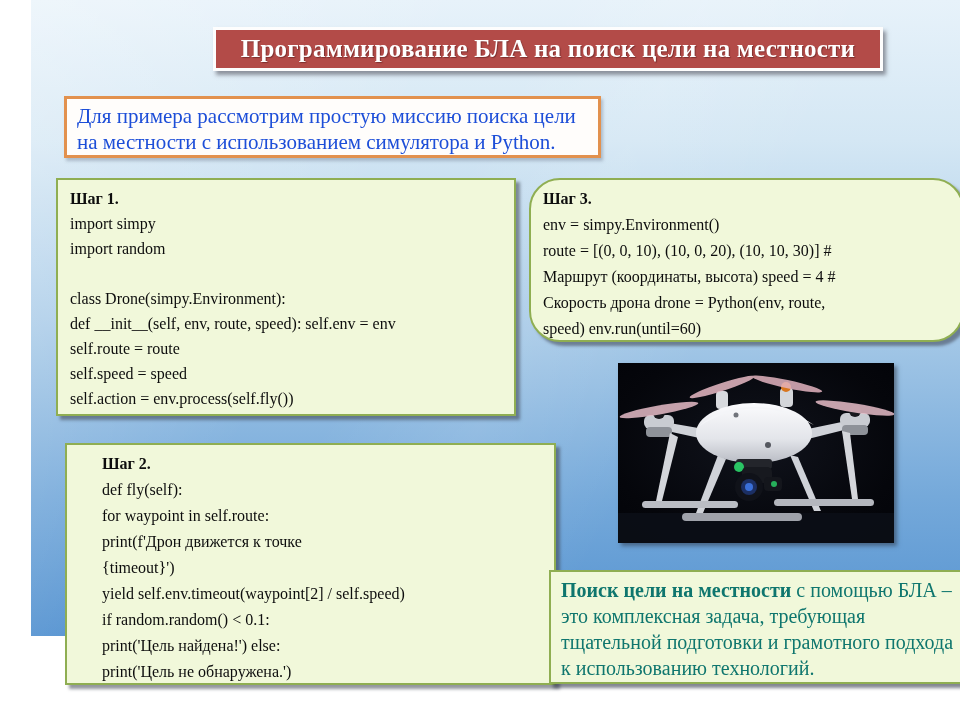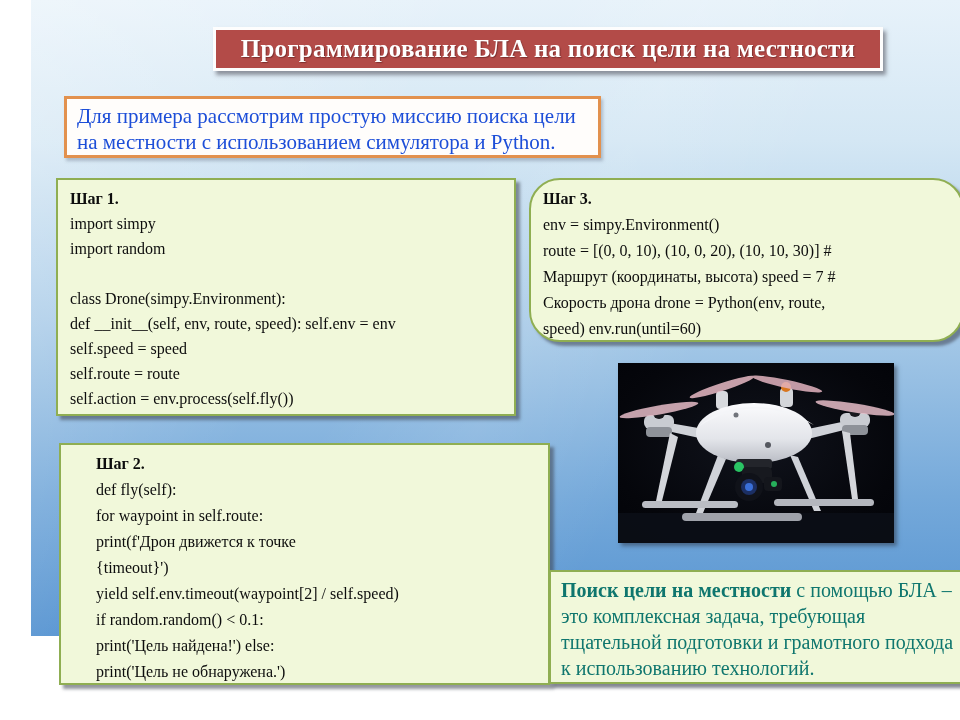--- a/index.html
+++ b/index.html
@@ -37,21 +37,21 @@
     position:absolute;
     background:#f1f8da;border:2px solid #8fae52;
     box-shadow:4px 4px 3px rgba(60,65,80,0.55);
     padding:6px 12px;color:#0d0d0d;
     font-size:16px;line-height:25px;
   }
   .code-box .line{white-space:pre;}
   .code-box .heading{font-weight:bold;}
   #step1-box{left:25px;top:178px;width:432px;height:222px;}
   #step3-box{left:498px;top:178px;width:407px;height:148px;line-height:26px;border-radius:31px;}
-  #step2-box{left:28px;top:443px;width:440px;height:226px;line-height:26px;padding-left:35px;}
+  #step2-box{left:34px;top:443px;width:440px;height:226px;line-height:26px;padding-left:35px;}
   .conclusion-box{
     position:absolute;left:518px;top:570px;width:393px;height:100px;
     background:#f1f8da;border:2px solid #8fae52;
     box-shadow:4px 4px 3px rgba(50,55,75,0.6);
     padding:5px 10px;
     font-size:20px;line-height:26px;color:#0f766e;
   }
   .conclusion-box .lead{font-weight:bold;}
   .drone-figure{
     position:absolute;left:587px;top:363px;width:276px;height:180px;
@@ -73,32 +73,32 @@
   </div>
 
   <div class="code-box" id="step1-box">
     <div class="heading">Шаг 1.</div>
     <div>
         <div class="line">import simpy</div>
         <div class="line">import random</div>
         <div class="line">&nbsp;</div>
         <div class="line">class Drone(simpy.Environment):</div>
         <div class="line">def __init__(self, env, route, speed): self.env = env</div>
+        <div class="line">self.route = route</div>
         <div class="line">self.speed = speed</div>
-        <div class="line">self.route = route</div>
         <div class="line">self.action = env.process(self.fly())</div>
       </div>
   </div>
 
   <div class="code-box" id="step3-box">
     <div class="heading">Шаг 3.</div>
     <div>
         <div class="line">env = simpy.Environment()</div>
         <div class="line">route = [(0, 0, 10), (10, 0, 20), (10, 10, 30)] #</div>
-        <div class="line">Маршрут (координаты, высота) speed = 7 #</div>
+        <div class="line">Маршрут (координаты, высота) speed = 4 #</div>
         <div class="line">Скорость дрона drone = Python(env, route,</div>
         <div class="line">speed) env.run(until=60)</div>
       </div>
   </div>
 
   <div class="code-box" id="step2-box">
     <div class="heading">Шаг 2.</div>
     <div>
         <div class="line">def fly(self):</div>
         <div class="line">for waypoint in self.route:</div>

